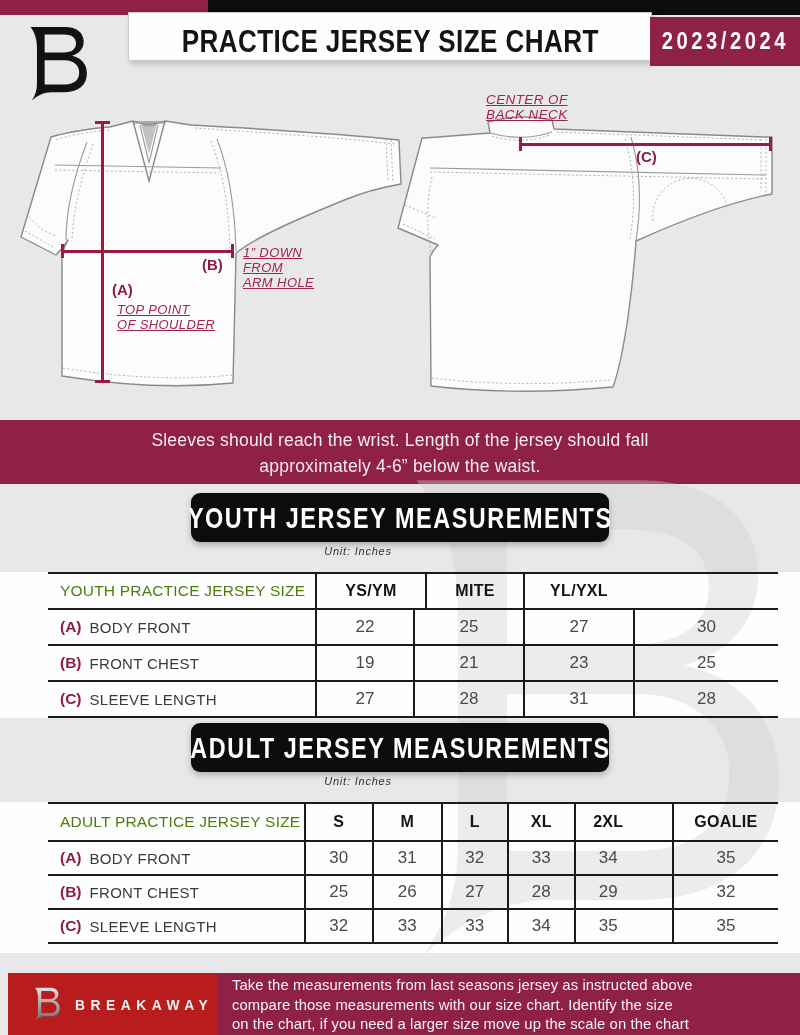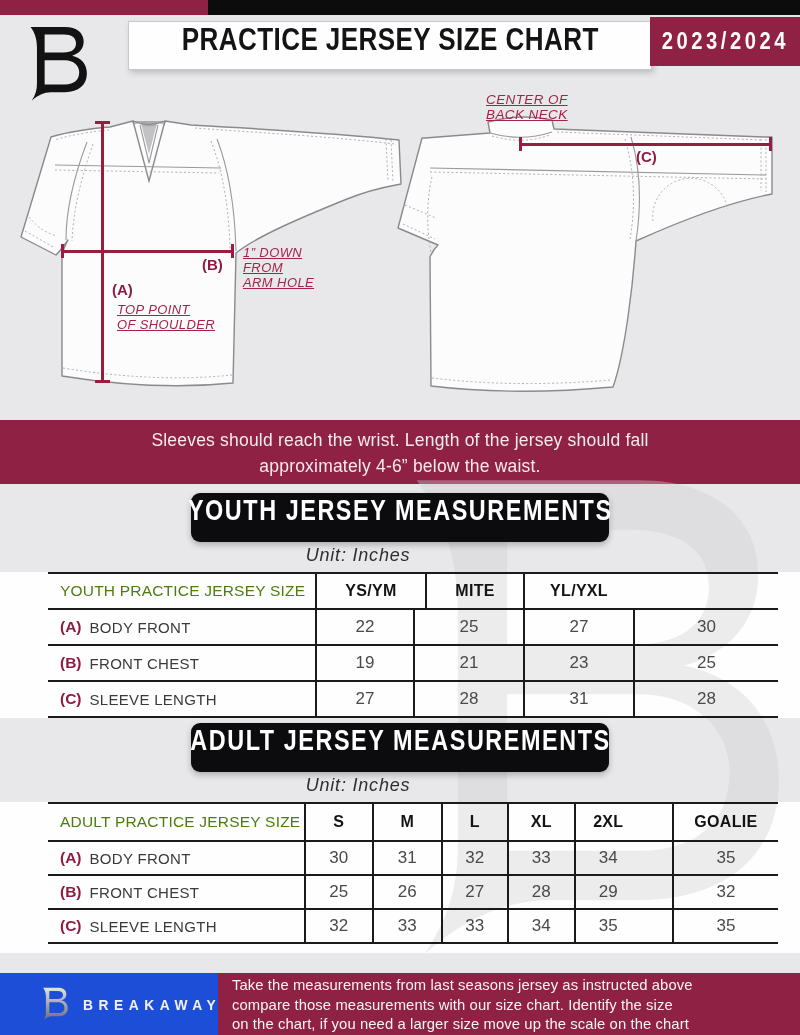--- a/index.html
+++ b/index.html
@@ -5,23 +5,23 @@
   html,body{margin:0;padding:0;background:#cfcfd2;}
   .page{position:relative;width:800px;height:1035px;margin:0 auto;background:#E8E8EA;
         overflow:hidden;font-family:"Liberation Sans",sans-serif;}
   .abs{position:absolute;}
 
   
   .topbar-maroon{left:0;top:0;width:208px;height:15px;background:#8E2144;}
   .topbar-black{left:208px;top:0;width:592px;height:15px;background:#0C0C0C;}
 
   
-  .title-box{left:128px;top:21px;width:522px;height:47px;background:#FEFEFE;
+  .title-box{left:128px;top:12px;width:522px;height:47px;background:#FEFEFE;
              border:1px solid #C9C9CB;box-shadow:2px 3px 6px rgba(0,0,0,.18);
-             display:flex;align-items:flex-start;justify-content:center;}
+             display:flex;align-items:flex-end;justify-content:center;}
   .title-box span{font-size:31px;font-weight:700;color:#141414;letter-spacing:.5px;
              white-space:nowrap;transform:scaleX(.84);}
   .year-box{left:650px;top:17px;width:150px;height:49px;background:#8E2144;
              display:flex;align-items:center;justify-content:center;}
   .year-box span{font-size:23px;font-weight:700;color:#FDFBFB;letter-spacing:4px;
              white-space:nowrap;transform:scaleX(.88);}
 
   
   .jersey{position:absolute;}
   .jersey path,.jersey polyline{vector-effect:non-scaling-stroke;}
@@ -33,24 +33,24 @@
         line-height:15px;letter-spacing:.4px;white-space:nowrap;text-decoration:underline;}
 
   
   .banner-bg{left:0;top:420px;width:800px;height:64px;background:#8E2144;}
   .banner-text{left:0;top:427px;width:800px;text-align:center;color:#F5ECEF;
         font-size:17.5px;line-height:26px;letter-spacing:.2px;}
 
   
   .hbox{left:50%;transform:translateX(-50%);width:418px;height:49px;background:#0C0C0E;
         border-radius:9px;box-shadow:0 3px 6px rgba(0,0,0,.25);
-        display:flex;justify-content:center;}
+        display:flex;align-items:center;justify-content:center;}
   .hbox span{color:#FFFFFF;font-size:30px;font-weight:700;letter-spacing:2px;
         white-space:nowrap;transform:scaleX(.78);}
-  .unit{left:0;width:716px;text-align:center;font-style:italic;font-size:18px;
+  .unit{left:0;width:716px;text-align:center;font-style:italic;font-size:11px;
         color:#2E2E2E;letter-spacing:.8px;}
 
   
   .band{left:0;width:800px;background:#FEFEFE;}
 
   
   .tbl{position:absolute;left:48px;width:730px;border-top:2px solid #1A1A1A;
        border-bottom:2px solid #1A1A1A;}
   .tr{display:flex;}
   .tr + .tr{border-top:2px solid #1A1A1A;}
@@ -68,22 +68,22 @@
   .tbl-adult .tr{height:32px;}
   .row-lab-cell{padding-left:22px;}
 
   
   .yc0{width:267px;}.yc1{width:98px;}.yc2{width:110px;}.yc3{width:110px;}.yc4{width:145px;}
   
   .ac0{width:267px;}.ac1{width:71px;}.ac2{width:72px;}.ac3{width:69px;}
   .ac4{width:70px;}.ac5{width:70px;}.ac6{width:111px;margin-left:31px;}
 
   
-  .footer-black{left:0;top:973px;width:218px;height:62px;background:#1d4ed8;
-        display:flex;align-items:center;padding-left:42px;box-sizing:border-box;gap:13px;}
+  .footer-black{left:8px;top:973px;width:218px;height:62px;background:#b91c1c;
+        display:flex;align-items:center;padding-left:26px;box-sizing:border-box;gap:13px;}
   .brand{color:#F2F2F2;font-size:15px;font-weight:700;letter-spacing:6px;white-space:nowrap;
         transform:scaleX(.92);transform-origin:left center;}
   .footer-maroon{left:218px;top:973px;width:582px;height:66px;background:#8E2144;
         box-sizing:border-box;padding:3px 11px 0 14px;}
   .footer-maroon span{display:block;color:#FBF4F6;font-size:14.8px;line-height:19.5px;
         letter-spacing:.1px;}
 </style>
 </head>
 <body>
 

